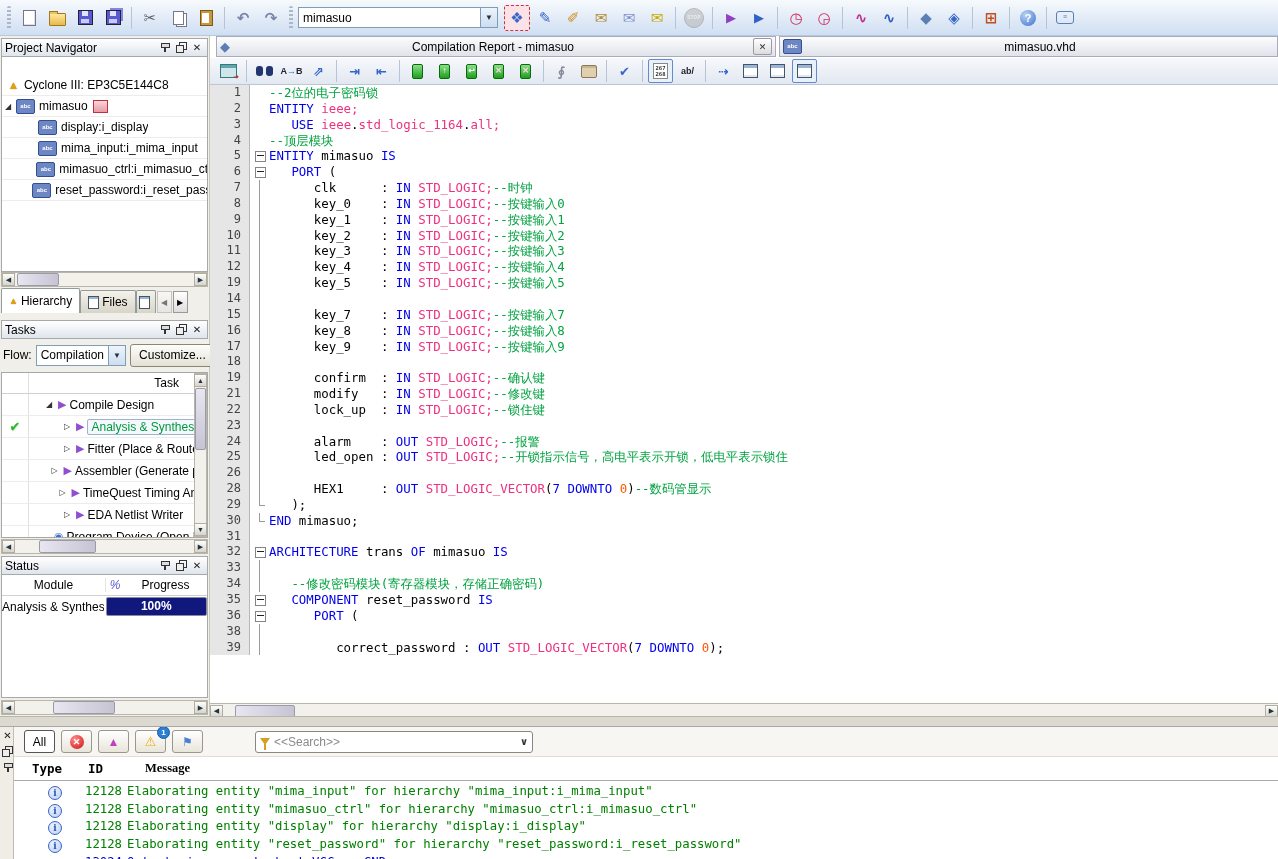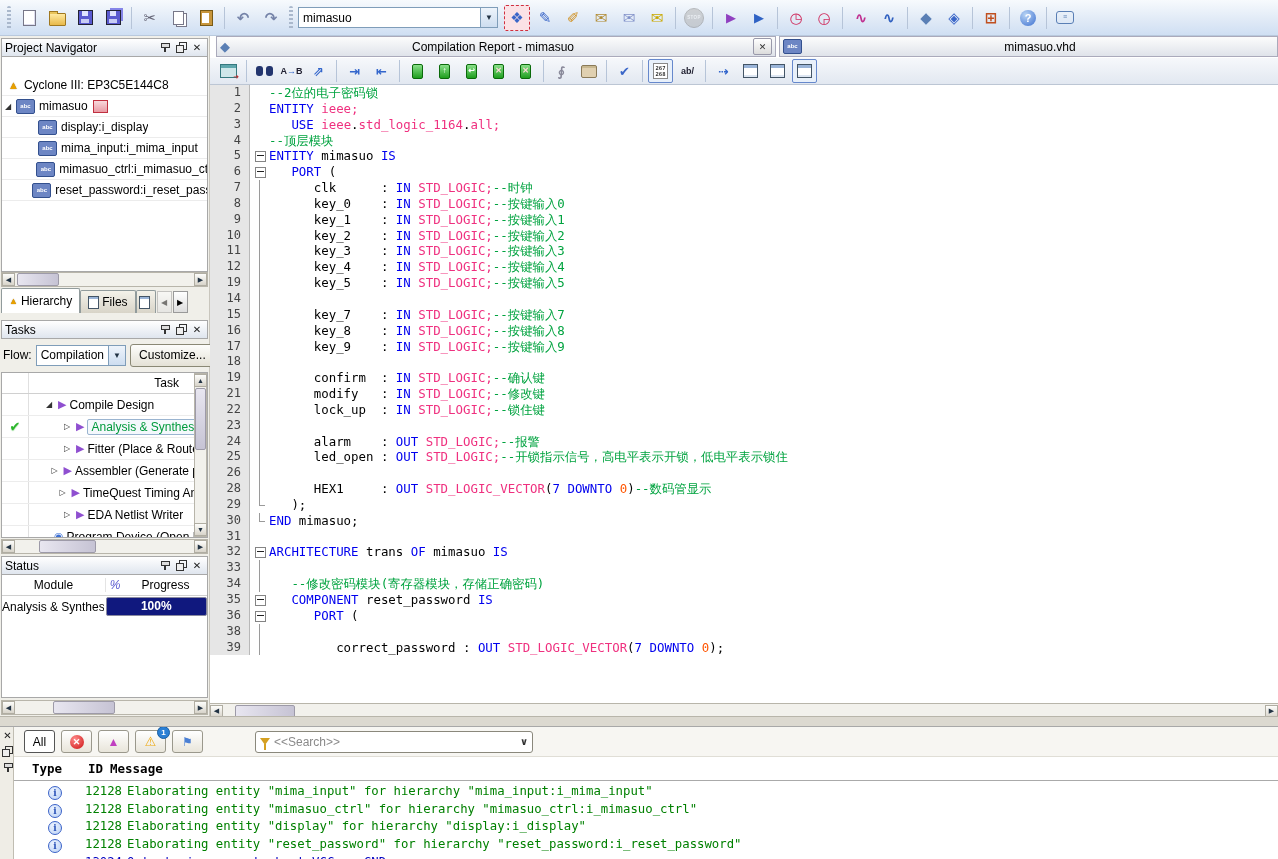--- a/index.html
+++ b/index.html
@@ -757,21 +757,21 @@
         </span>
       <span class="searchbox">
         <span class="funnel"></span>
         <span class="searchtxt">&lt;&lt;Search&gt;&gt;</span>
         <span class="chev">∨</span>
       </span>
     </div>
     <div class="mhead">
       <span style="left:18px;">Type</span>
       <span style="left:74px;">ID</span>
-      <span style="left:96px;">Message</span>
+      <span style="left:131px;font-family:Liberation Serif, serif;">Message</span>
     </div>
     <div class="mrows" id="msg-rows">
         <div class="mrow info">
           <span class="mic"><span class="infoball">i</span></span>
           <span class="mid">12128</span>
           <span class="mtx">Elaborating entity "mima_input" for hierarchy "mima_input:i_mima_input"</span>
         </div>
         <div class="mrow info">
           <span class="mic"><span class="infoball">i</span></span>
           <span class="mid">12128</span>

